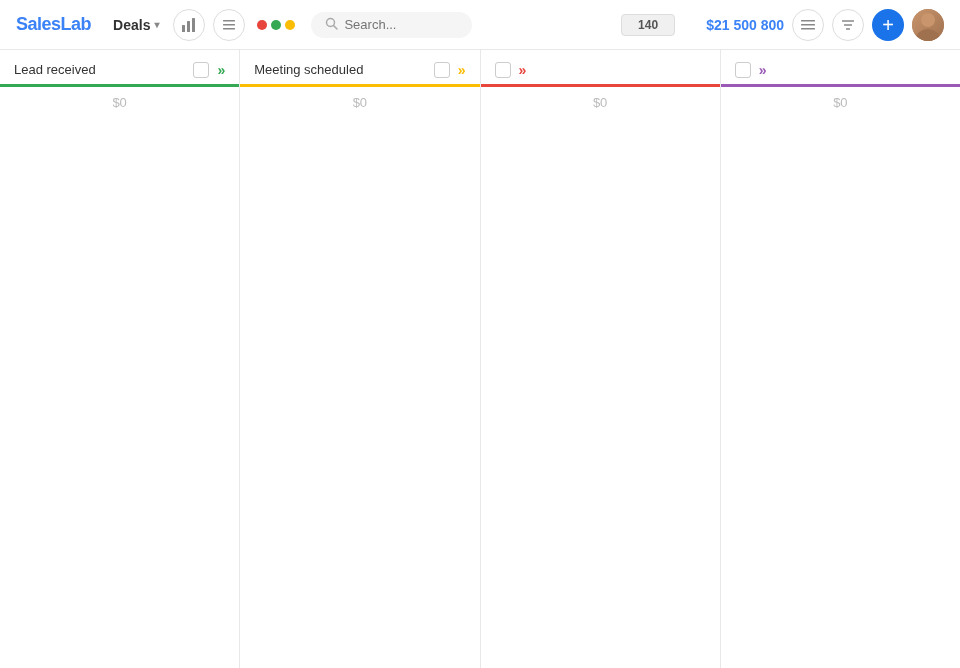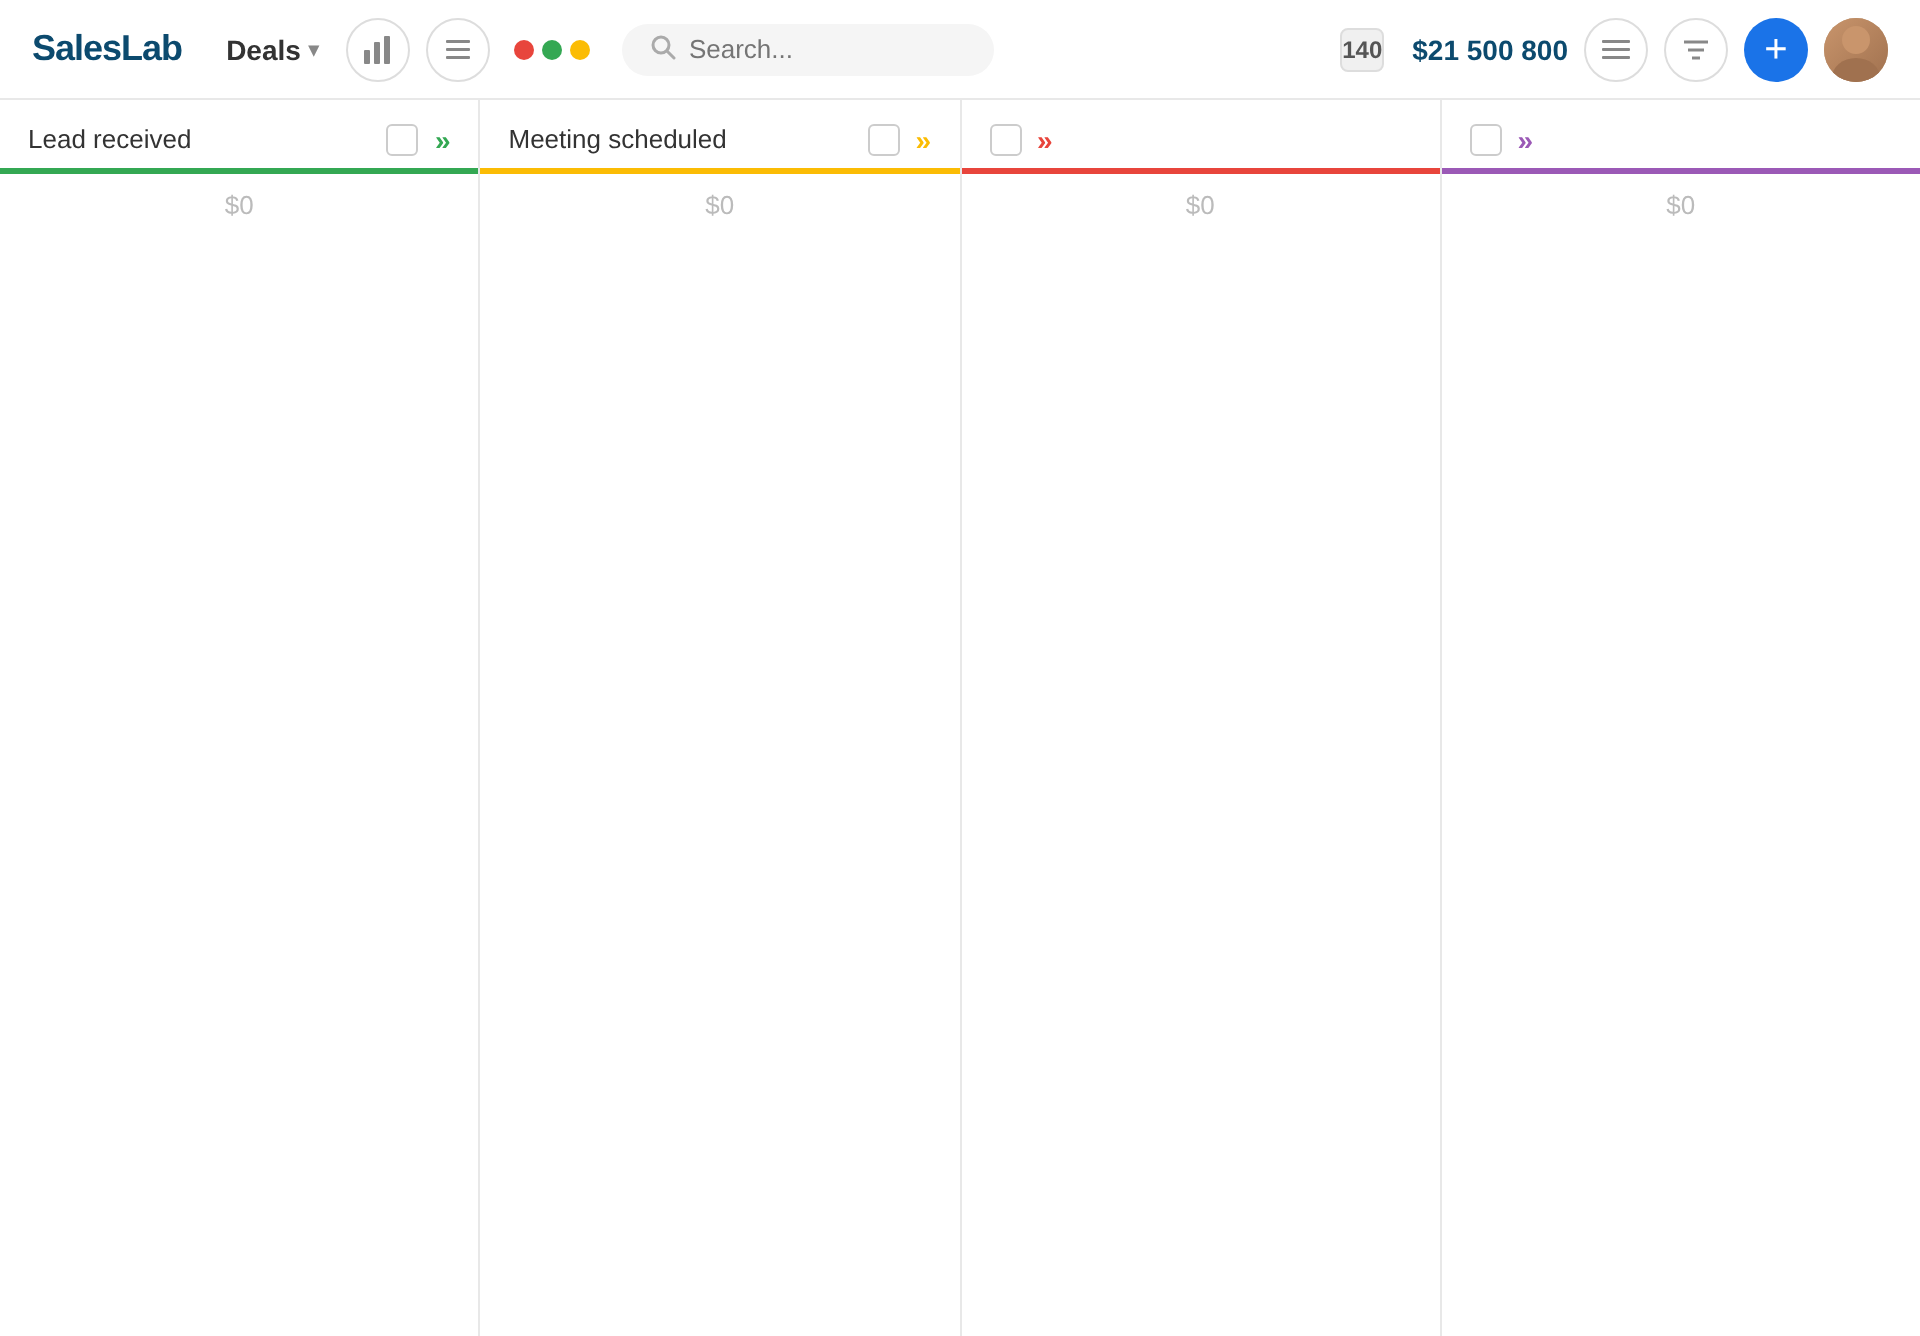--- a/index.html
+++ b/index.html
@@ -15,21 +15,21 @@
       border-bottom: 1px solid #e8e8e8;
       gap: 8px;
     }
     .logo {
       font-size: 18px;
       font-weight: 700;
       color: #1a73e8;
       margin-right: 8px;
       letter-spacing: -0.5px;
     }
-    .logo span { color: #0c4a6e; }
+    .logo span { color: #3b82f6; }
     .nav-deals {
       display: flex;
       align-items: center;
       gap: 4px;
       font-size: 14px;
       color: #333;
       font-weight: 700;
       cursor: pointer;
       padding: 4px 6px;
       border-radius: 4px;
@@ -76,30 +76,30 @@
       color: #555;
       outline: none;
       width: 100%;
     }
     .search-icon-svg { color: #aaa; font-size: 13px; }
     .spacer { flex: 1; }
     .deal-count-badge {
       background: #f0f0f0;
       border: 1px solid #ddd;
       border-radius: 4px;
-      padding: 3px 0;
+      padding: 3px 16px;
       font-size: 12px;
       color: #555;
       font-weight: 600;
     }
     .deal-amount {
       font-size: 14px;
       font-weight: 600;
-      color: #0c4a6e;
-      margin-left: 6px;
+      color: #3b82f6;
+      margin-left: 23px;
     }
     .add-btn {
       width: 32px;
       height: 32px;
       border-radius: 50%;
       background: #1a73e8;
       color: #fff;
       font-size: 20px;
       display: flex;
       align-items: center;

